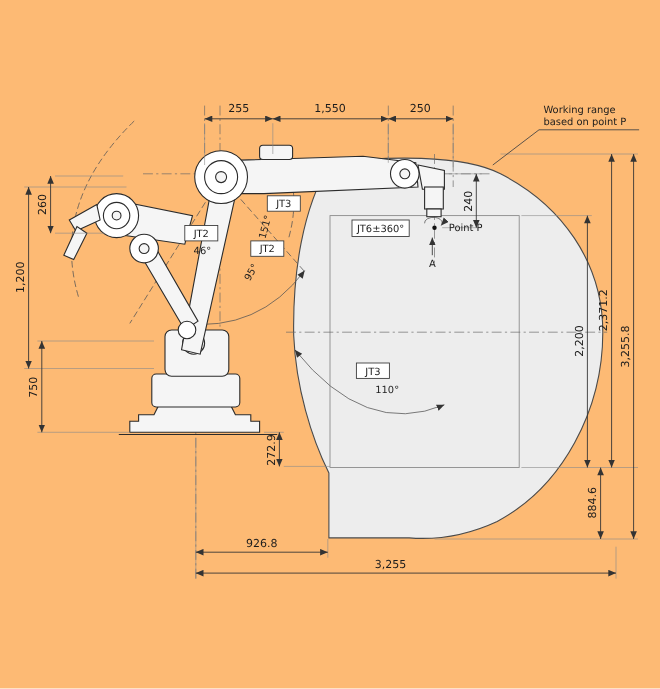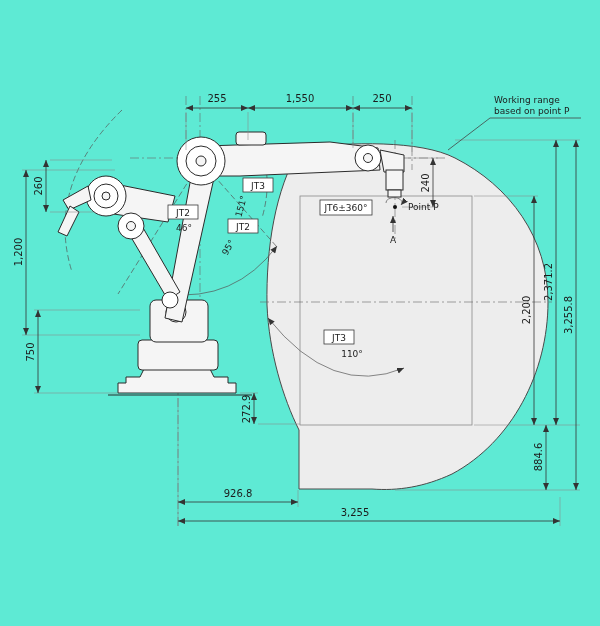--- a/index.html
+++ b/index.html
@@ -1,16 +1,16 @@
 <!DOCTYPE html>
 <html><head>
 <meta charset="utf-8">
 <style>
   html,body{margin:0;padding:0;background:#fff;}
-  .stage{position:relative;width:600px;height:626px;background:#5eead4;overflow:hidden;}
+  .stage{position:relative;width:600px;height:626px;background:#fdba74;overflow:hidden;}
   svg{display:block;}
   .t{font-family:"DejaVu Sans",sans-serif;font-size:10px;fill:#1c1c1c;}
   .ts{font-family:"DejaVu Sans",sans-serif;font-size:9px;fill:#1c1c1c;}
   .dim{stroke:#333;stroke-width:.8;}
   .ext{stroke:#8a8a8a;stroke-width:.55;}
   .cl{stroke:#666;stroke-width:.6;stroke-dasharray:9 3 2 3;fill:none;}
   .arc{fill:none;stroke:#555;stroke-width:.7;}
   .arcd{fill:none;stroke:#555;stroke-width:.7;stroke-dasharray:6 3;}
   .rb{fill:#f5f5f5;stroke:#2b2b2b;stroke-width:1;}
   .rbw{fill:#ffffff;stroke:#2b2b2b;stroke-width:1;}

